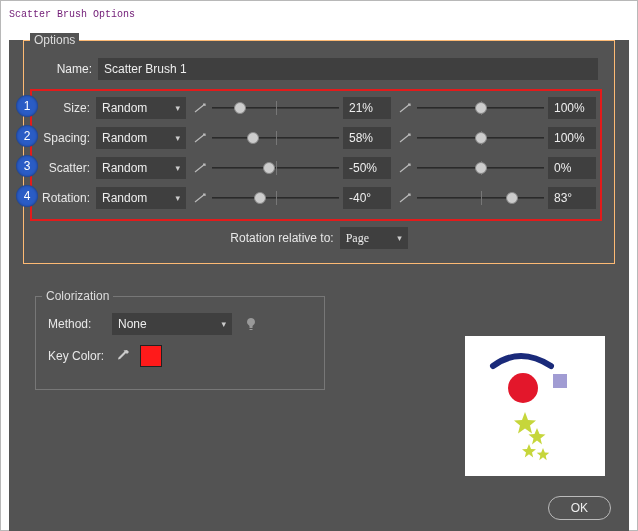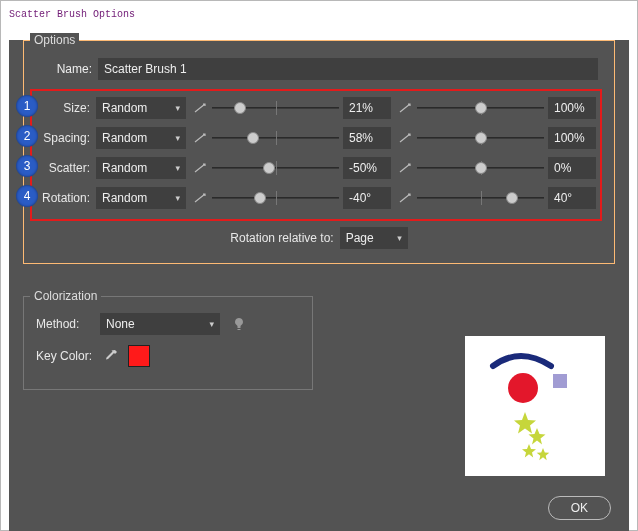--- a/index.html
+++ b/index.html
@@ -100,25 +100,25 @@
     transform: translate(-50%,-50%);
   }
   .valbox {
     background: #3f3f3f; color: #eee;
     height: 22px; width: 48px;
     display: flex; align-items: center; padding: 0 6px;
     font-size: 12px;
   }
   .rel-row { display:flex; align-items:center; justify-content:center; height:26px; margin-top:4px;}
   .rel-row .label { margin-right:6px; }
-  .rel-row .select { width: 68px; }
+  .rel-row .select { width: 68px; font-family: Liberation Serif, serif; }
   
   .col-group {
     border: 1px solid #777;
-    margin: 10px 0 0 14px;
+    margin: 10px 0 0 26px;
     padding: 14px 12px 14px 12px;
     width: 290px;
     position: relative;
     display: inline-block;
     vertical-align: top;
   }
   .method-row, .key-row { display:flex; align-items:center; height:26px; margin-bottom:6px;}
   .method-row .label, .key-row .label { width:60px; text-align:left; margin-right:4px;}
   .method-row .select { width: 120px; gap: 28px; }
   .lamp { width:22px; height:22px; display:flex; align-items:center; justify-content:center; margin-left:8px; color:#999;}
@@ -276,21 +276,21 @@
           <div class="flipicon">
               <svg viewBox="0 0 14 14">
                 <path d="M2 11 L12 3 M10 3 L12 3 L12 5" stroke="#bbb" fill="none" stroke-width="1.2"></path>
               </svg>
             </div>
           <div class="slider">
               <div class="track"></div>
               <div class="tick"></div>
               <div class="thumb" style="left:75%"></div>
             </div>
-          <div class="valbox">40°</div>
+          <div class="valbox">83°</div>
         </div>
       </div>
 
       <div class="rel-row">
         <div class="label">Rotation relative to:</div>
         <div class="select">
             <span>Page</span>
             <span class="chev">▾</span>
           </div>
       </div>

